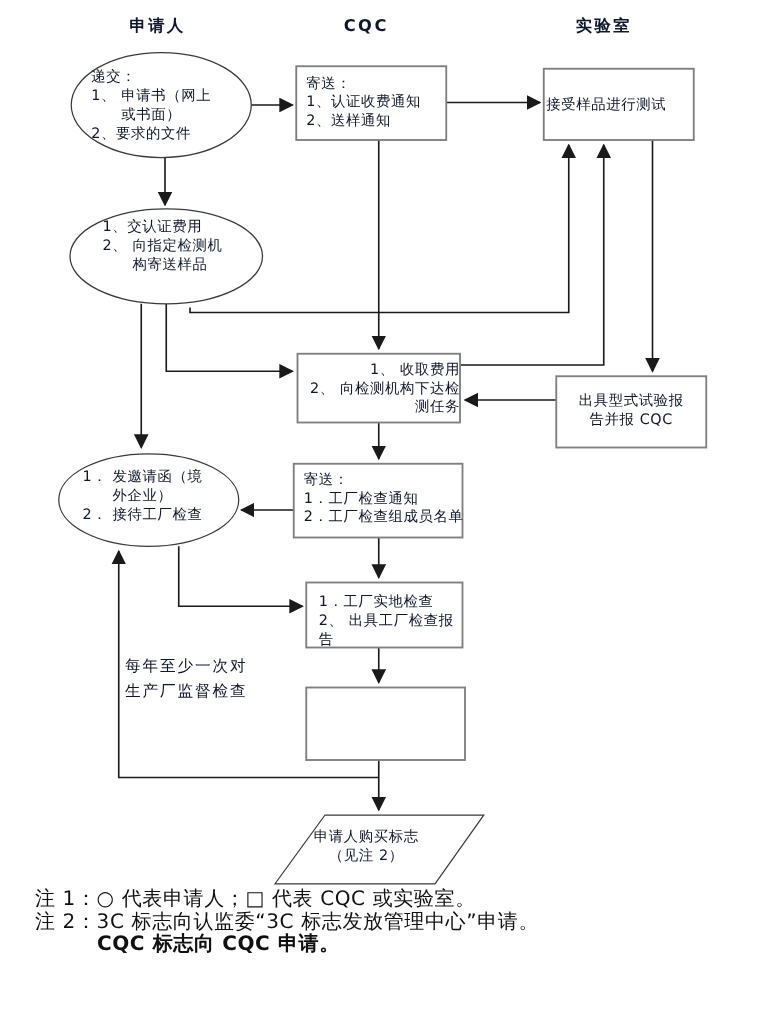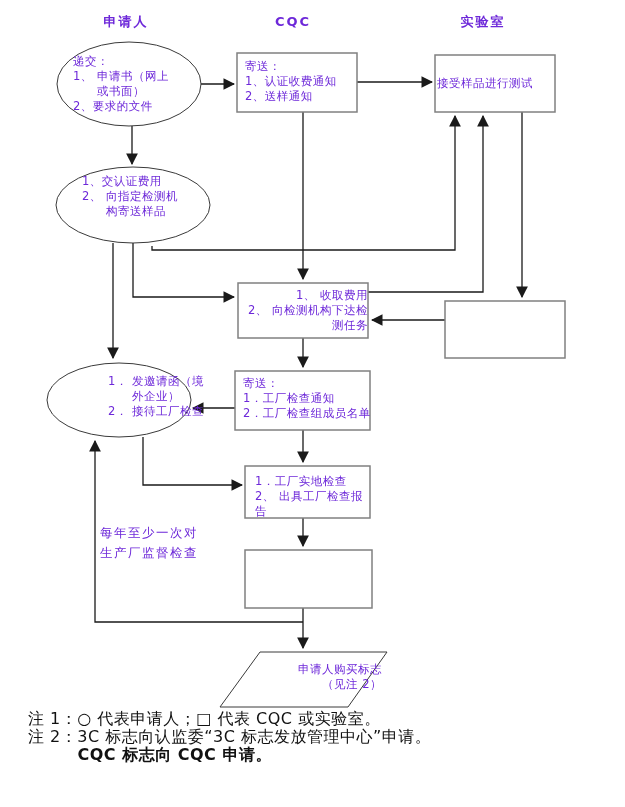--- a/index.html
+++ b/index.html
@@ -4,21 +4,21 @@
 <style>
   html,body{margin:0;padding:0;background:#ffffff;}
   .stage{
     position:relative;width:625px;height:807px;background:#ffffff;
     font-family:"DejaVu Sans","Liberation Sans",sans-serif;
     color:#111111;overflow:hidden;
   }
   .stage svg{position:absolute;left:0;top:0;}
   .txt{
     position:absolute;white-space:pre-wrap;font-size:11.5px;line-height:15px;
-    color:#6d28d9;letter-spacing:0.5px;
+    color:#0f172a;letter-spacing:0.5px;
   }
   .hdr{font-size:13px;font-weight:bold;letter-spacing:2px;text-align:center;width:90px;}
   .ctr{text-align:center;}
   .note{position:absolute;left:28px;white-space:pre-wrap;font-size:16px;line-height:17px;letter-spacing:0.5px;}
   .sup{font-size:12.5px;line-height:20px;letter-spacing:1.5px;}
 </style>
 </head>
 <body>
 
 <div class="stage">
@@ -78,29 +78,31 @@
   <div class="txt" style="left:245px;top:59px;width:112px;">寄送：
 1、认证收费通知
 2、送样通知</div>
   <div class="txt ctr" style="left:435px;top:76px;width:100px;">接受样品进行测试</div>
   <div class="txt" style="left:82px;top:174px;width:128px;">1、交认证费用
 2、 向指定检测机
 　　构寄送样品</div>
   <div class="txt" style="left:246px;top:288px;width:122px;text-align:right;">1、 收取费用
 2、 向检测机构下达检
 　　测任务</div>
-  <div class="txt" style="left:66px;top:374px;width:124px;margin-left:42px;">1． 发邀请函（境
+  <div class="txt ctr" style="left:445px;top:313px;width:120px;">出具型式试验报
+告并报 CQC</div>
+  <div class="txt" style="left:66px;top:374px;width:124px;">1． 发邀请函（境
 　　外企业）
 2． 接待工厂检查</div>
   <div class="txt" style="left:243px;top:376px;width:128px;">寄送：
 1．工厂检查通知
 2．工厂检查组成员名单</div>
   <div class="txt" style="left:255px;top:474px;width:115px;">1．工厂实地检查
 2、 出具工厂检查报告</div>
-  <div class="txt ctr" style="left:256px;top:662px;width:126px;text-align:right;">申请人购买标志
+  <div class="txt ctr" style="left:230px;top:662px;width:126px;">申请人购买标志
 （见注 2）</div>
 
   <div class="txt sup" style="left:100px;top:523px;width:120px;">每年至少一次对
 生产厂监督检查</div>
 
   <div class="note" style="top:710px;">注 1：○ 代表申请人；□ 代表 CQC 或实验室。</div>
   <div class="note" style="top:728px;">注 2：3C 标志向认监委“3C 标志发放管理中心”申请。</div>
   <div class="note" style="top:746px;font-weight:bold;">　　　CQC 标志向 CQC 申请。</div>
 
 </div>

